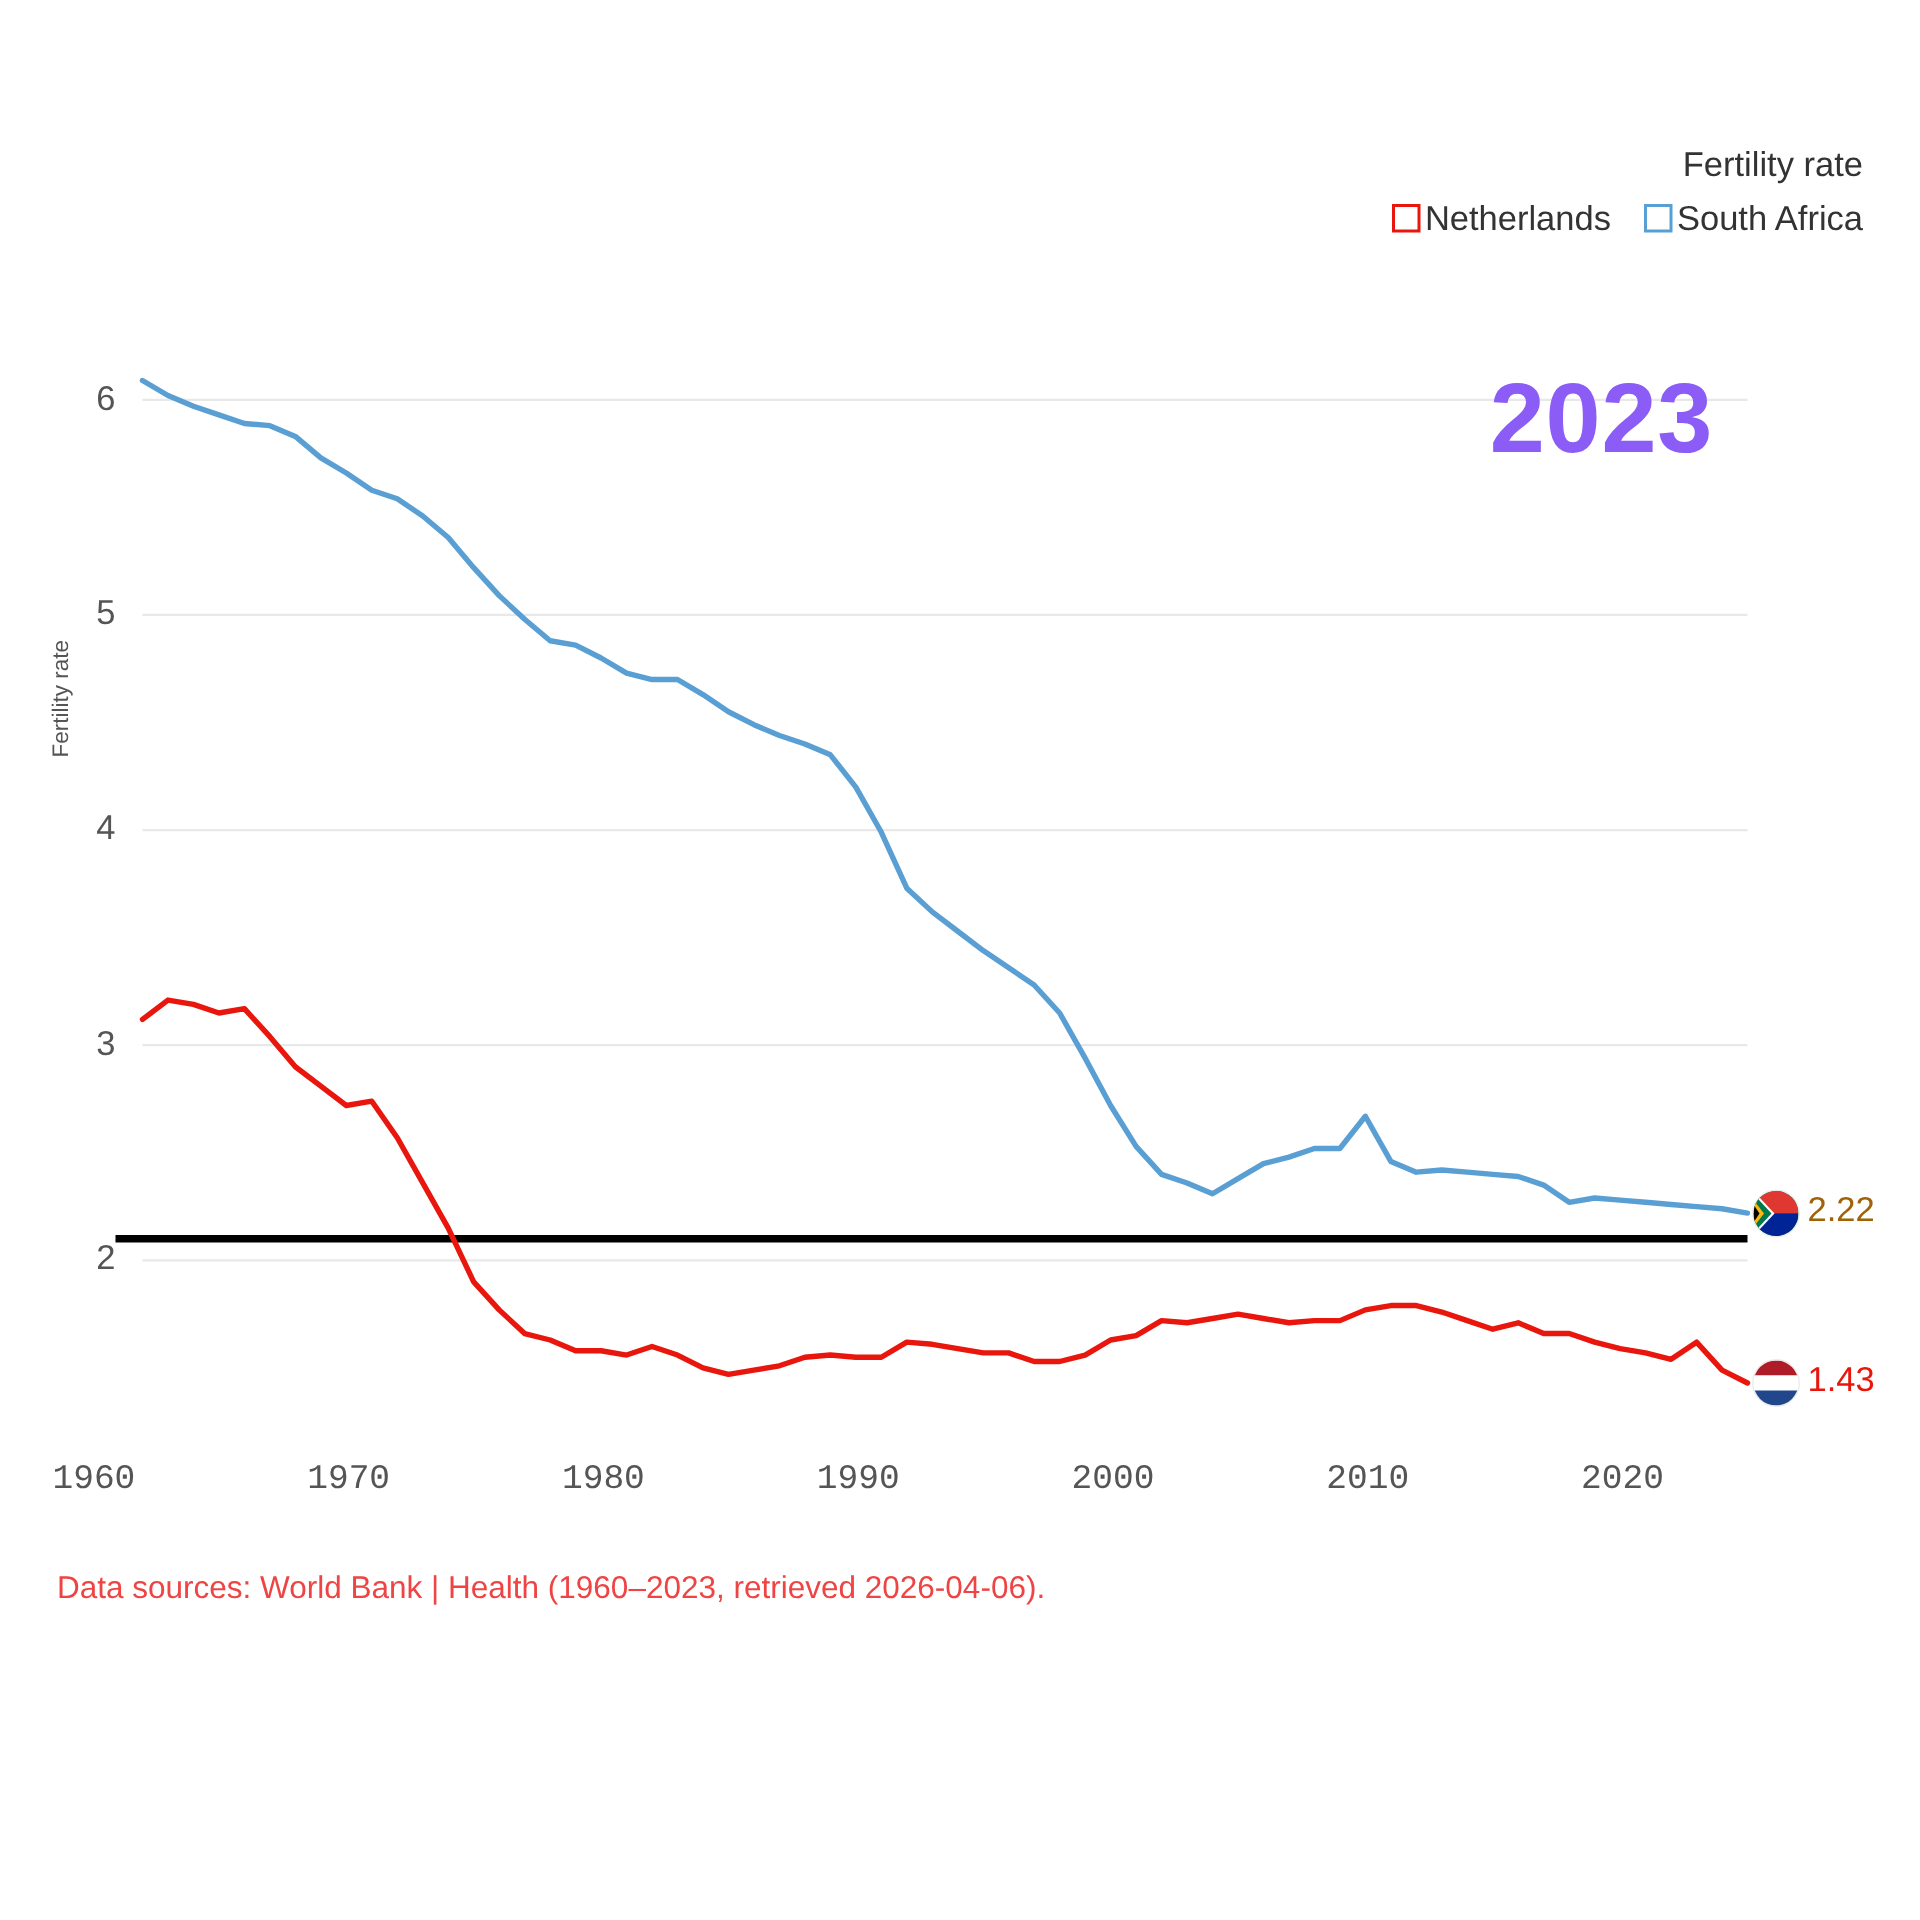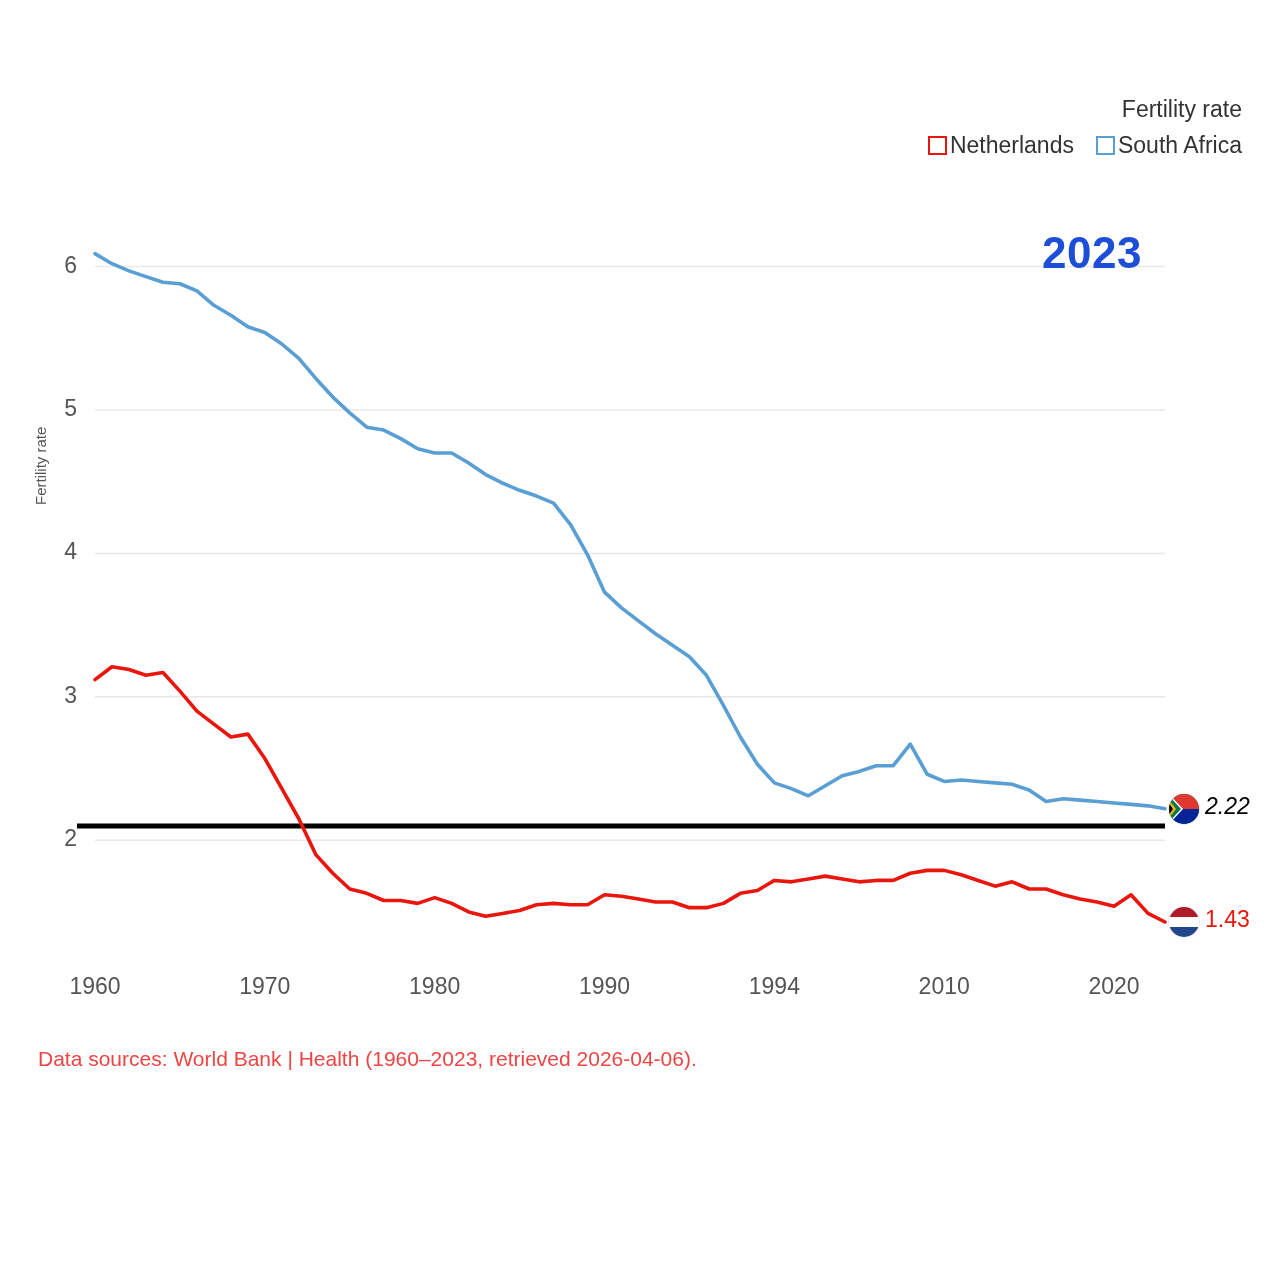--- a/index.html
+++ b/index.html
@@ -59,24 +59,24 @@
   .legend-label {
     font-size: 23px;
     color: #333333;
     white-space: nowrap;
   }
 
   
   .year-watermark {
     position: absolute;
     right: 138px;
-    top: 228px;
-    font-size: 44px;
+    top: 240px;
+    font-size: 66px;
     font-weight: bold;
-    color: #1d4ed8;
+    color: #8b5cf6;
     letter-spacing: 0.5px;
     user-select: none;
   }
 
   
   .y-axis-title {
     position: absolute;
     left: 32px;
     top: 505px;
     font-size: 15px;
@@ -91,32 +91,33 @@
     position: absolute;
     font-size: 23px;
     color: #555555;
     white-space: nowrap;
   }
   .y-tick {
     text-align: right;
     width: 40px;
   }
   .x-tick {
-    text-align: center;
+    text-align: left;
     width: 120px;
+    font-family: Liberation Mono, monospace;
   }
 
   
   .end-label {
     position: absolute;
     font-size: 23px;
     white-space: nowrap;
   }
   .end-label.nl { color: #e8160c; text-align: center; }
-  .end-label.za { color: #000000; font-style: italic; }
+  .end-label.za { color: #a16207; }
 
   
   .flag-badge {
     position: absolute;
     width: 30px;
     height: 30px;
     border-radius: 50%;
     overflow: hidden;
     box-shadow: 0 0 0 1px rgba(0,0,0,0.08);
   }
@@ -171,21 +172,21 @@
   <div id="ticks">
       <div class="tick-label y-tick" style="left: 37px; top: 825.259px;">2</div>
       <div class="tick-label y-tick" style="left: 37px; top: 681.833px;">3</div>
       <div class="tick-label y-tick" style="left: 37px; top: 538.406px;">4</div>
       <div class="tick-label y-tick" style="left: 37px; top: 394.98px;">5</div>
       <div class="tick-label y-tick" style="left: 37px; top: 251.554px;">6</div>
       <div class="tick-label x-tick" style="left: 35px; top: 973px;">1960</div>
       <div class="tick-label x-tick" style="left: 204.841px; top: 973px;">1970</div>
       <div class="tick-label x-tick" style="left: 374.683px; top: 973px;">1980</div>
       <div class="tick-label x-tick" style="left: 544.524px; top: 973px;">1990</div>
-      <div class="tick-label x-tick" style="left: 714.365px; top: 973px;">1994</div>
+      <div class="tick-label x-tick" style="left: 714.365px; top: 973px;">2000</div>
       <div class="tick-label x-tick" style="left: 884.206px; top: 973px;">2010</div>
       <div class="tick-label x-tick" style="left: 1054.05px; top: 973px;">2020</div>
     </div>
 
   <div class="flag-badge" id="flag-za" style="left: 1169px; top: 793.705px;">
     <div class="flag-za-bg" style="background:#007a4d;"></div>
     <svg viewBox="0 0 30 30" width="30" height="30" style="position:absolute;inset:0;">
       <rect x="0" y="0" width="30" height="15" fill="#de3831"></rect>
       <rect x="0" y="15" width="30" height="15" fill="#002395"></rect>
       <polygon points="0,0 14,15 0,30" fill="#ffffff"></polygon>

